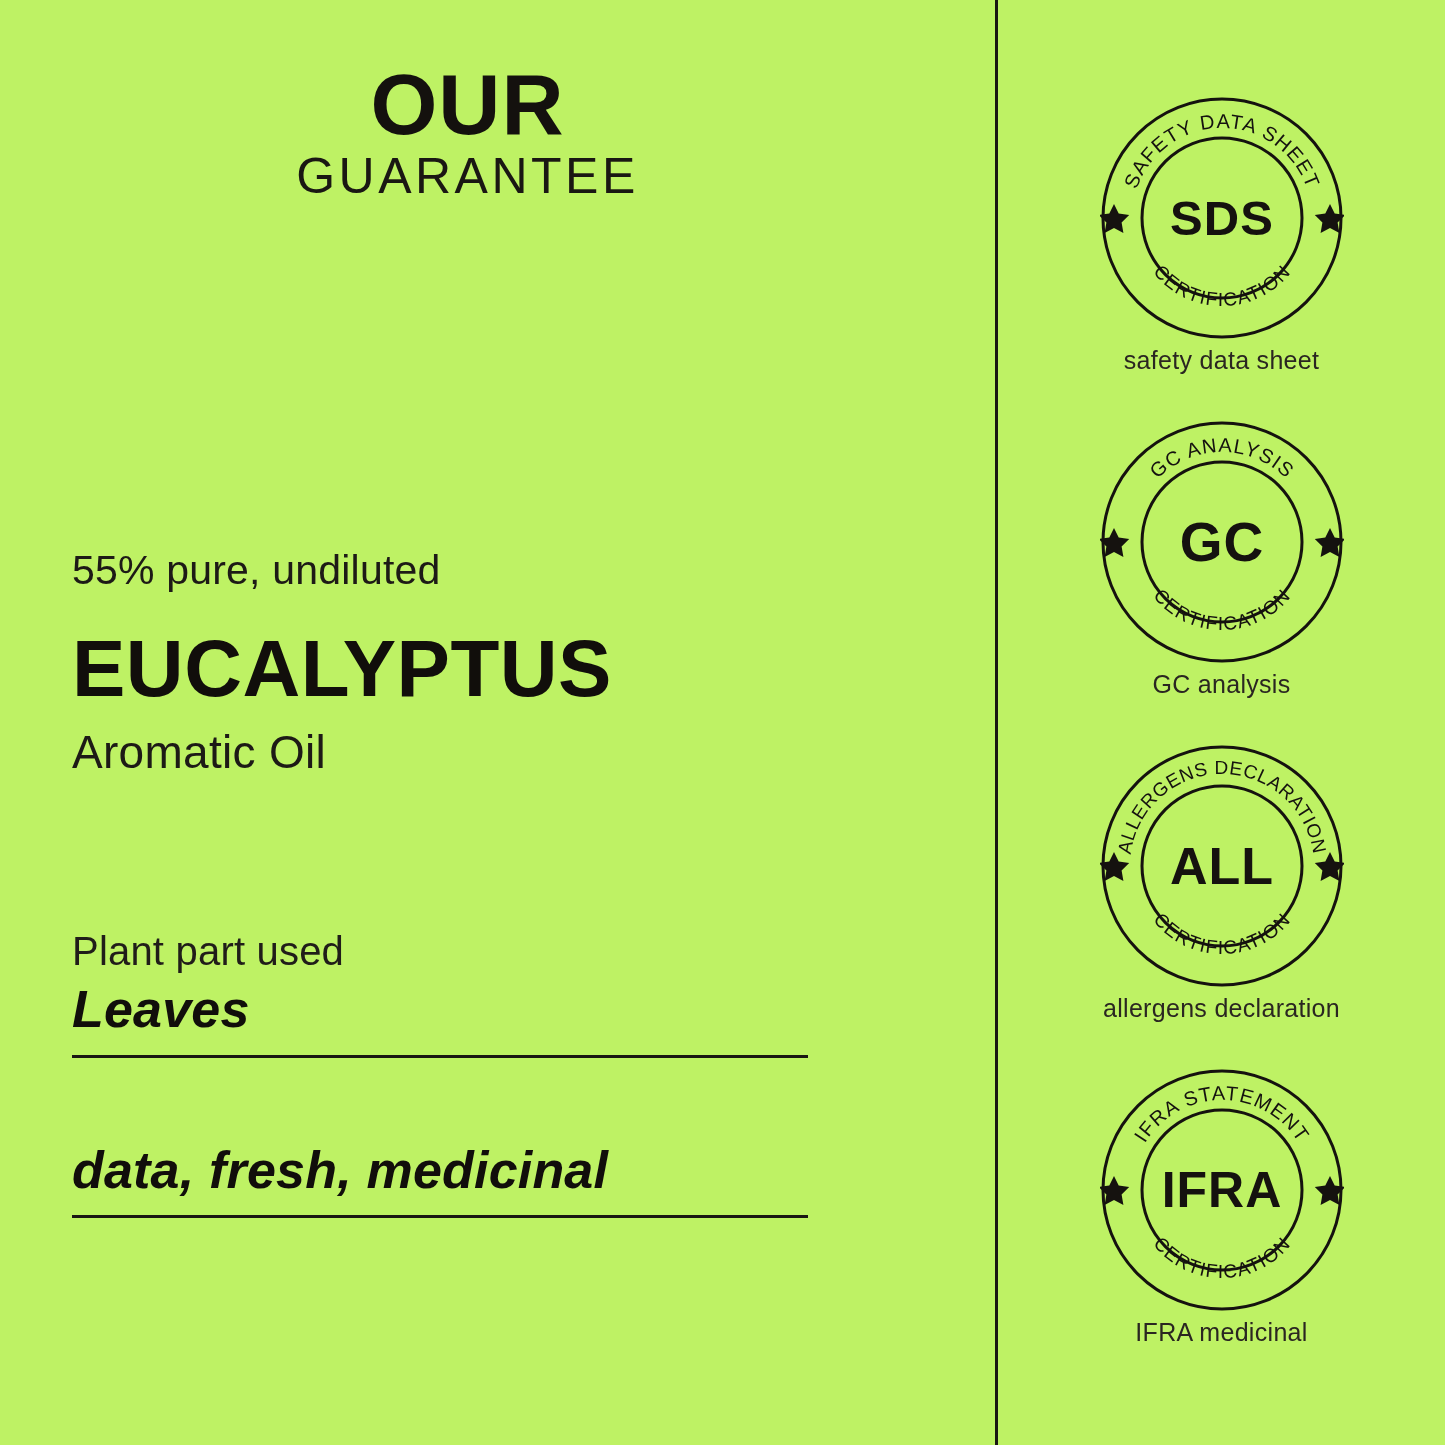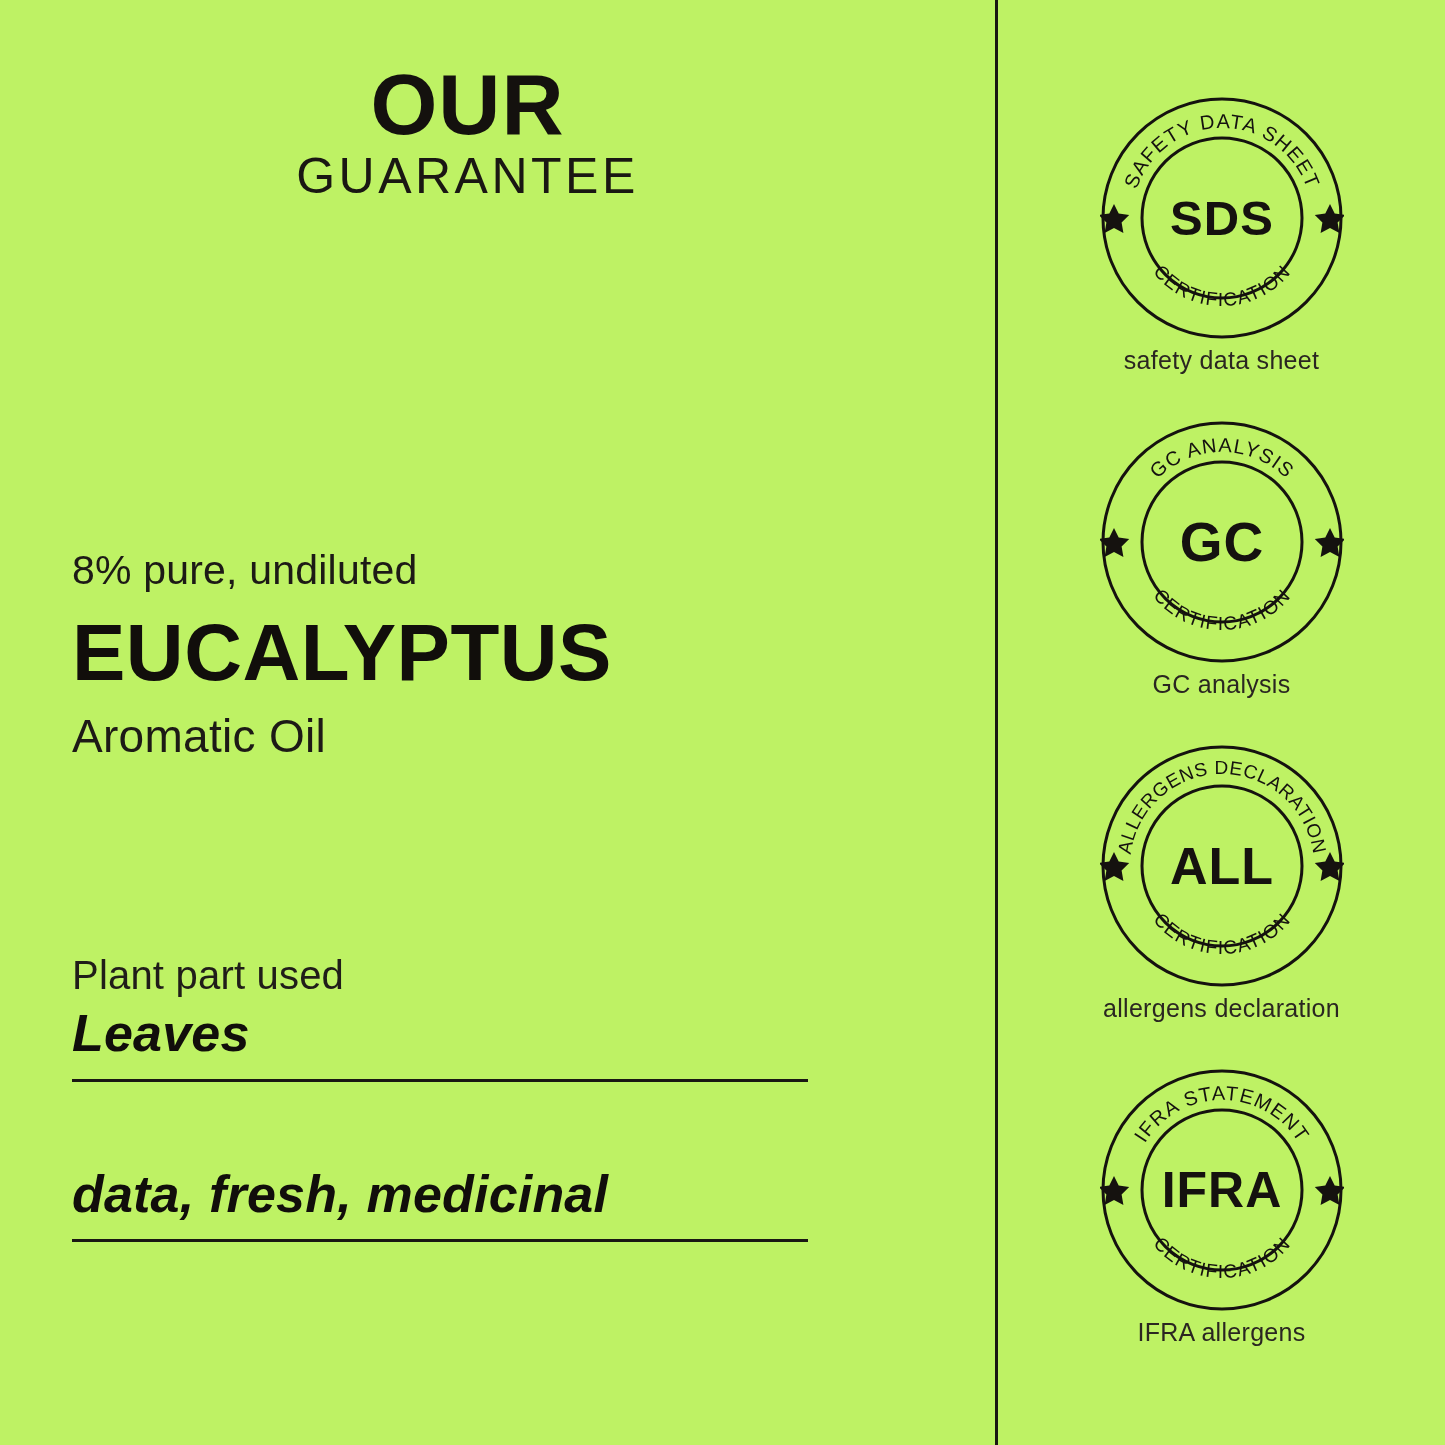--- a/index.html
+++ b/index.html
@@ -74,21 +74,21 @@
   .product-eyebrow {
     display: block;
     font-size: 41px;
     font-weight: 300;
     line-height: 1.1;
     letter-spacing: 0.2px;
     color: #1d1a16;
   }
   .product-name {
     display: block;
-    margin-top: 20px;
+    margin-top: 36px;
     font-size: 80px;
     font-weight: 700;
     line-height: 1.0;
     letter-spacing: 0.5px;
     color: #110e0b;
   }
   .product-type {
     display: block;
     margin-top: 18px;
     font-size: 46px;
@@ -101,21 +101,20 @@
   .attr-list {
     position: absolute;
     left: 72px;
     top: 928px;
     width: 736px;
   }
   .attr-row {
     width: 736px;
     border-bottom: 3px solid #1a1713;
     padding-bottom: 14px;
-    margin-top: 24px;
   }
   .attr-row + .attr-row {
     margin-top: 82px;
   }
   .attr-label {
     display: block;
     font-size: 40px;
     font-weight: 300;
     line-height: 1.18;
     letter-spacing: 0.2px;
@@ -170,21 +169,21 @@
 <div class="page">
 
   <div class="left-panel">
 
     <div class="heading-block">
       <span class="heading-main">OUR</span>
       <span class="heading-sub">GUARANTEE</span>
     </div>
 
     <div class="product-block">
-      <span class="product-eyebrow">8% pure, undiluted</span>
+      <span class="product-eyebrow">55% pure, undiluted</span>
       <span class="product-name">EUCALYPTUS</span>
       <span class="product-type">Aromatic Oil</span>
     </div>
 
     <div class="attr-list">
       <div class="attr-row">
         <span class="attr-label">Plant part used</span>
         <span class="attr-value">Leaves</span>
       </div>
       <div class="attr-row">
@@ -272,18 +271,18 @@
         <text font-family="Liberation Sans, sans-serif" font-size="20" font-weight="400" letter-spacing="1.2" fill="#15120f">
           <textPath href="#arc-top-3" startOffset="50%" text-anchor="middle">IFRA STATEMENT</textPath>
         </text>
         <text font-family="Liberation Sans, sans-serif" font-size="19" font-weight="400" letter-spacing="1.2" fill="#15120f">
           <textPath href="#arc-bot-3" startOffset="50%" text-anchor="middle">CERTIFICATION</textPath>
         </text>
         <polygon fill="#15120f" points="16,0 20.7,9.5 31.2,11 23.6,18.4 25.4,28.9 16,24 6.6,28.9 8.4,18.4 0.8,11 11.3,9.5" transform="translate(-2,108)"></polygon>
         <polygon fill="#15120f" points="16,0 20.7,9.5 31.2,11 23.6,18.4 25.4,28.9 16,24 6.6,28.9 8.4,18.4 0.8,11 11.3,9.5" transform="translate(214,108)"></polygon>
         <text x="122" y="122" text-anchor="middle" dominant-baseline="central" font-family="Liberation Sans, sans-serif" font-size="50" font-weight="700" letter-spacing="1" fill="#15120f">IFRA</text>
       </svg>
-      <span class="badge-caption">IFRA allergens</span>
+      <span class="badge-caption">IFRA medicinal</span>
     </div>
 
   </div>
 
 </div>
 
 </body></html>

